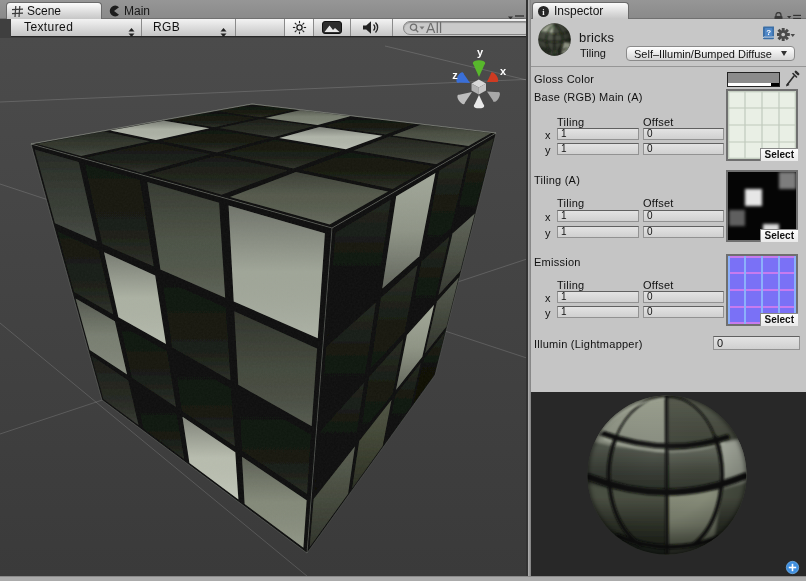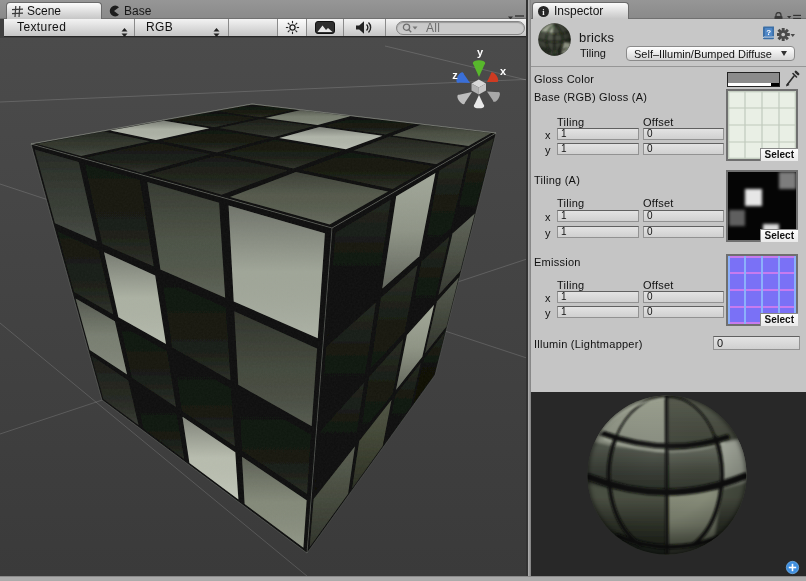--- a/index.html
+++ b/index.html
@@ -20,31 +20,31 @@
             <line x1="7.8" y1="0" x2="7" y2="11"></line>
             <line x1="0" y1="3.6" x2="11" y2="3.1"></line>
             <line x1="0" y1="7.6" x2="11" y2="7.1"></line>
           </g>
         </svg>
       </span>Scene</div>
 <div class="abs" style="left:108px;top:3px;height:16px;display:flex;align-items:center;font-size:12px;color:#181818">
       <svg width="12" height="12" viewBox="0 0 12 12">
         <path d="M11 2.2 A5.4 5.4 0 1 0 11 9.8 L6 6 Z" fill="#1c1c1c"></path>
       </svg>
-      <span style="margin-left:4px">Base</span>
+      <span style="margin-left:4px">Main</span>
     </div>
 <div class="abs" style="left:508px;top:10px"><svg width="16" height="9" viewBox="0 0 16 9">
         <path d="M0 1.5 L5 1.5 L2.5 4.5 Z" fill="#333"></path>
         <g stroke="#333" stroke-width="1.4">
           <line x1="7" y1="1" x2="16" y2="1"></line>
           <line x1="7" y1="4.5" x2="16" y2="4.5"></line>
           <line x1="7" y1="8" x2="16" y2="8"></line>
         </g>
       </svg></div>
-<div class="abs" style="left:4px;top:19px;width:527px;height:18px;background:linear-gradient(#f3f3f3,#c5c5c5);border-bottom:1px solid #282828">
+<div class="abs" style="left:11px;top:19px;width:527px;height:18px;background:linear-gradient(#f3f3f3,#c5c5c5);border-bottom:1px solid #282828">
 <div class="abs" style="left:0;top:0;width:131px;height:17px;border-right:1px solid #8a8a8a;font-size:12px;letter-spacing:0.4px;color:#111;line-height:17px;padding-left:13px">Textured</div>
 <div class="abs" style="left:117px;top:4px"><svg width="7" height="9" viewBox="0 0 7 9">
           <path d="M3.5 0 L6.5 3.5 L0.5 3.5 Z" fill="#222"></path>
           <path d="M3.5 9 L6.5 5.5 L0.5 5.5 Z" fill="#222"></path>
         </svg></div>
 <div class="abs" style="left:131px;top:0;width:94px;height:17px;border-right:1px solid #8a8a8a;font-size:12px;letter-spacing:0.4px;color:#111;line-height:17px;padding-left:11px">RGB</div>
 <div class="abs" style="left:209px;top:4px"><svg width="7" height="9" viewBox="0 0 7 9">
           <path d="M3.5 0 L6.5 3.5 L0.5 3.5 Z" fill="#222"></path>
           <path d="M3.5 9 L6.5 5.5 L0.5 5.5 Z" fill="#222"></path>
         </svg></div>
@@ -77,21 +77,21 @@
         </svg>
       </div>
 <div class="abs" style="left:392px;top:2px;width:129px;height:14px;border-radius:7px;background:#cacaca;border:1px solid #858585;box-shadow:inset 0 1px 1px rgba(0,0,0,0.25);display:flex;align-items:center;padding-left:5px">
         <span style="display:inline-flex">
           <svg width="16" height="10" viewBox="0 0 16 10">
             <circle cx="4.5" cy="4.2" r="3.1" fill="none" stroke="#6f6f6f" stroke-width="1.3"></circle>
             <line x1="6.8" y1="6.6" x2="9.2" y2="9.2" stroke="#6f6f6f" stroke-width="1.3"></line>
             <path d="M10.5 3.5 h5 l-2.5 3 Z" fill="#787878"></path>
           </svg>
         </span>
-        <span style="font-size:12px;color:#6e6e6e;margin-left:8px;letter-spacing:0.3px">All</span>
+        <span style="font-size:14px;color:#6e6e6e;margin-left:1px;letter-spacing:0.3px">All</span>
       </div>
 </div>
 <svg class="abs" style="left:0;top:38px" width="527" height="538" viewBox="0 38 527 538">
 <defs>
 <filter id="soft" x="-5%" y="-5%" width="110%" height="110%">
           <feGaussianBlur stdDeviation="0.6"></feGaussianBlur>
         </filter>
 <filter id="grain" x="0%" y="0%" width="100%" height="100%">
           <feTurbulence type="fractalNoise" baseFrequency="0.55" numOctaves="2" result="n"></feTurbulence>
           <feColorMatrix in="n" type="matrix" values="0 0 0 0 0.6  0 0 0 0 0.6  0 0 0 0 0.6  0 0 0 1 0"></feColorMatrix>
@@ -340,21 +340,21 @@
 <div class="abs" style="left:197px;top:83px;width:51px;height:3px;background:#fff"></div>
 <div class="abs" style="left:240px;top:83px;width:8px;height:3px;background:#000"></div>
 <div class="abs" style="left:253px;top:70px"><svg width="16" height="18" viewBox="0 0 16 18">
         <g stroke="#2c2c2c" stroke-width="1.6" stroke-linecap="round">
           <line x1="3" y1="15" x2="10" y2="6"></line>
           <line x1="9" y1="3.5" x2="12.5" y2="7"></line>
         </g>
         <line x1="11.8" y1="1.8" x2="14.2" y2="4.2" stroke="#2c2c2c" stroke-width="2.4" stroke-linecap="round"></line>
         <path d="M2 16.5 l1.5-3.5 2 2 Z" fill="#2c2c2c"></path>
       </svg></div>
-<div class="lbl" style="left:3px;top:91px">Base (RGB) Gloss (A)</div>
+<div class="lbl" style="left:3px;top:91px">Base (RGB) Main (A)</div>
 <div class="lbl" style="left:26px;top:116px">Tiling</div>
 <div class="lbl" style="left:112px;top:116px">Offset</div>
 <div class="lbl" style="left:14px;top:129px">x</div>
 <div class="lbl" style="left:14px;top:144px">y</div>
 <div class="fld" style="left:26px;top:128px;width:82px">1</div>
 <div class="fld" style="left:26px;top:143px;width:82px">1</div>
 <div class="fld" style="left:26px;top:128px;width:82px">1</div>
 <div class="fld" style="left:112px;top:128px;width:81px">0</div>
 <div class="fld" style="left:112px;top:143px;width:81px">0</div>
 <div class="lbl" style="left:3px;top:174px">Tiling (A)</div>

